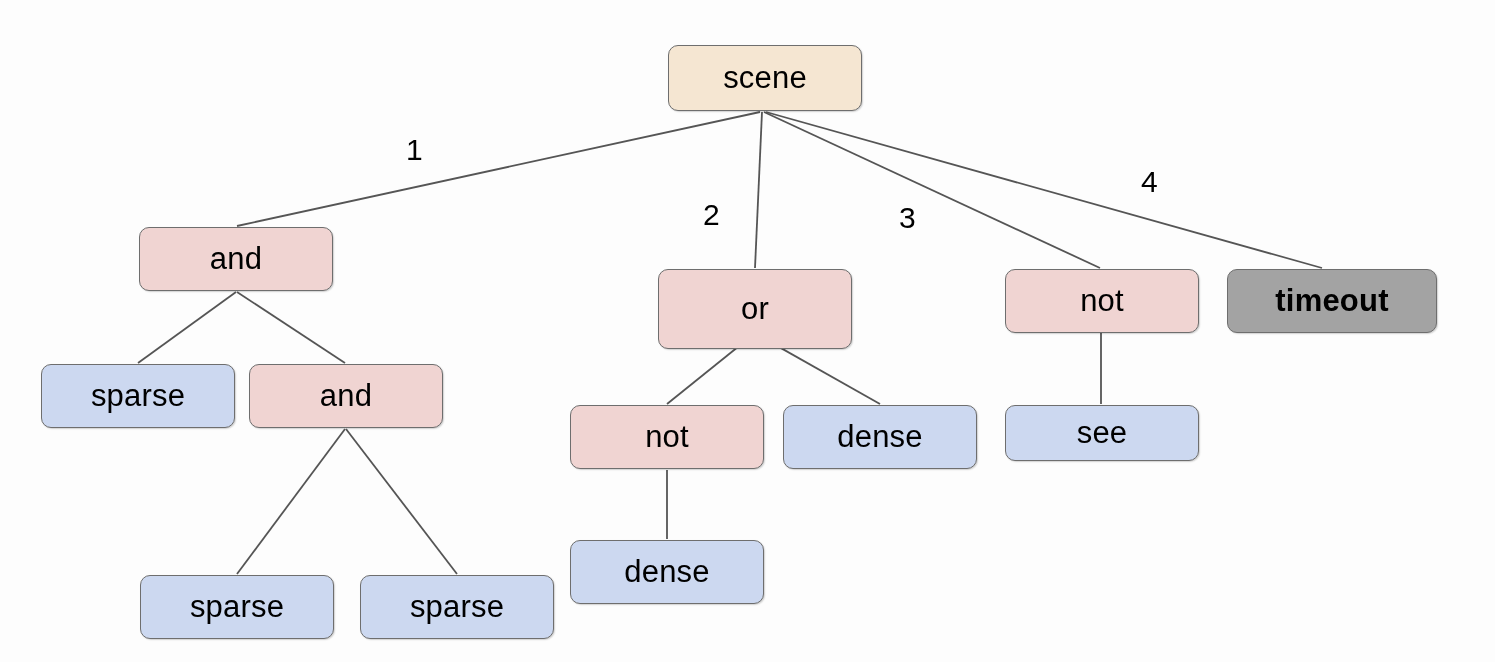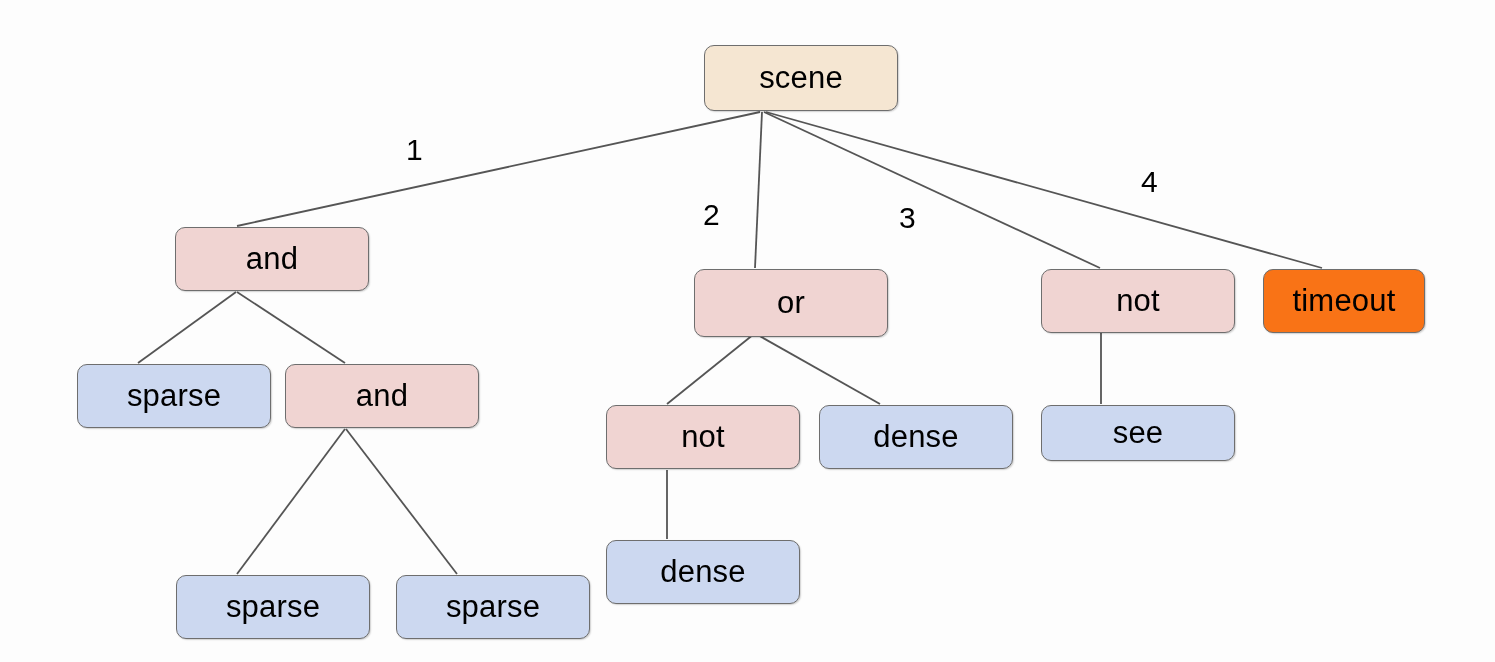--- a/index.html
+++ b/index.html
@@ -29,21 +29,20 @@
     border: 1.6px solid #6e6e6e;
     border-radius: 10px;
     display: flex;
     align-items: center;
     justify-content: center;
     color: #000000;
     font-size: 31px;
     line-height: 1;
     letter-spacing: 0.2px;
     box-shadow: 1px 1px 1.5px rgba(0,0,0,0.18);
-    margin-left: 36px;
   }
   .node .node-label {
     display: block;
     transform: translateY(-1px);
   }
   .edge-label {
     position: absolute;
     color: #000000;
     font-size: 30px;
     line-height: 1;
@@ -68,27 +67,27 @@
       <line x1="667" y1="470" x2="667" y2="539" stroke="#555555" stroke-width="1.8"></line>
       <line x1="1101" y1="333" x2="1101" y2="404" stroke="#555555" stroke-width="1.8"></line>
     </svg>
   <div id="node-layer">
       <div class="node" style="left: 668px; top: 45px; width: 194px; height: 66px; background: rgb(245, 230, 210); border-color: rgb(110, 110, 110);">
         <span class="node-label">scene</span>
       </div>
       <div class="node" style="left: 139px; top: 227px; width: 194px; height: 64px; background: rgb(240, 212, 210); border-color: rgb(110, 110, 110);">
         <span class="node-label">and</span>
       </div>
-      <div class="node" style="left: 658px; top: 269px; width: 194px; height: 68px; background: rgb(240, 212, 210); border-color: rgb(110, 110, 110);">
+      <div class="node" style="left: 658px; top: 269px; width: 194px; height: 80px; background: rgb(240, 212, 210); border-color: rgb(110, 110, 110);">
         <span class="node-label">or</span>
       </div>
       <div class="node" style="left: 1005px; top: 269px; width: 194px; height: 64px; background: rgb(240, 212, 210); border-color: rgb(110, 110, 110);">
         <span class="node-label">not</span>
       </div>
-      <div class="node" style="left: 1227px; top: 269px; width: 162px; height: 64px; background: #f97316; border-color: rgb(110, 110, 110);">
+      <div class="node" style="left: 1227px; top: 269px; width: 210px; height: 64px; background: #a3a3a3; border-color: rgb(110, 110, 110); font-weight: bold;">
         <span class="node-label">timeout</span>
       </div>
       <div class="node" style="left: 41px; top: 364px; width: 194px; height: 64px; background: rgb(204, 216, 240); border-color: rgb(110, 110, 110);">
         <span class="node-label">sparse</span>
       </div>
       <div class="node" style="left: 249px; top: 364px; width: 194px; height: 64px; background: rgb(240, 212, 210); border-color: rgb(110, 110, 110);">
         <span class="node-label">and</span>
       </div>
       <div class="node" style="left: 570px; top: 405px; width: 194px; height: 64px; background: rgb(240, 212, 210); border-color: rgb(110, 110, 110);">
         <span class="node-label">not</span>

